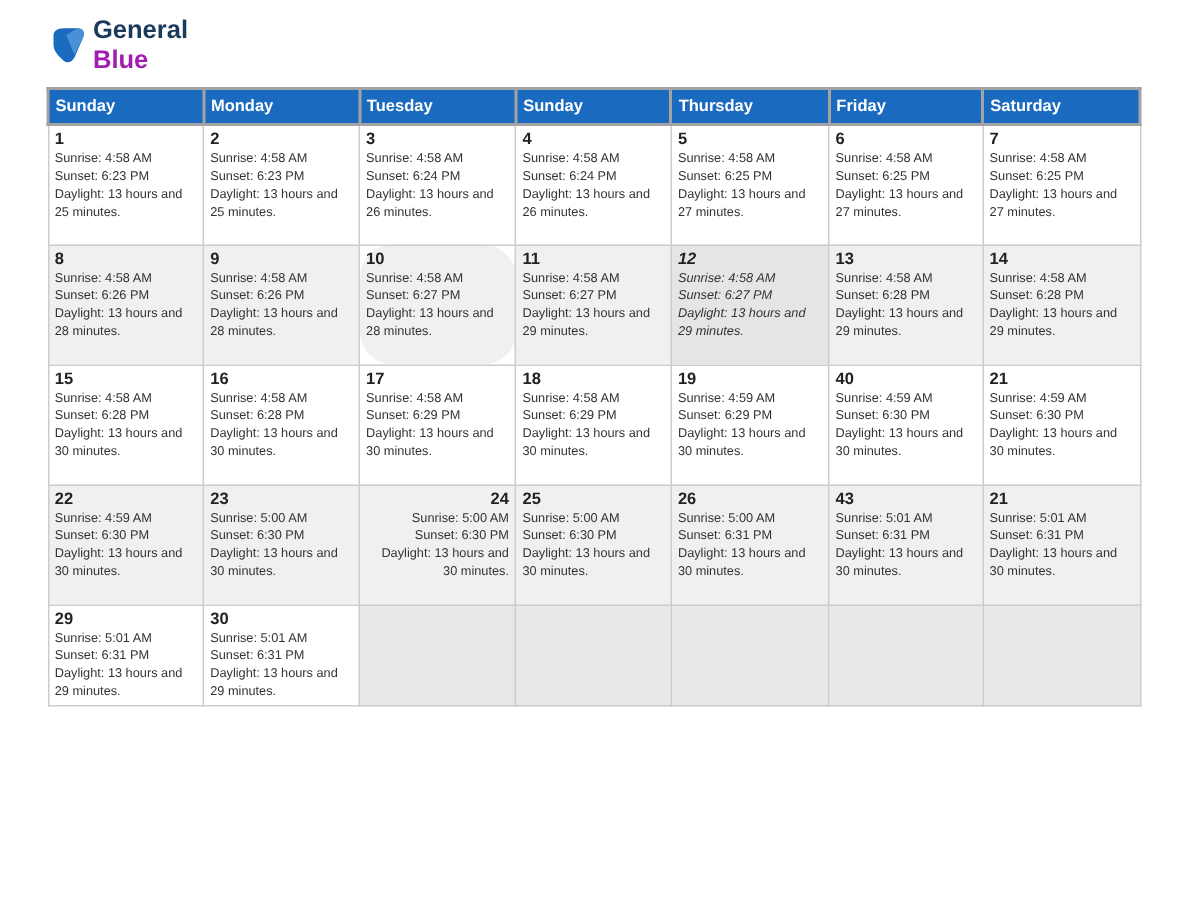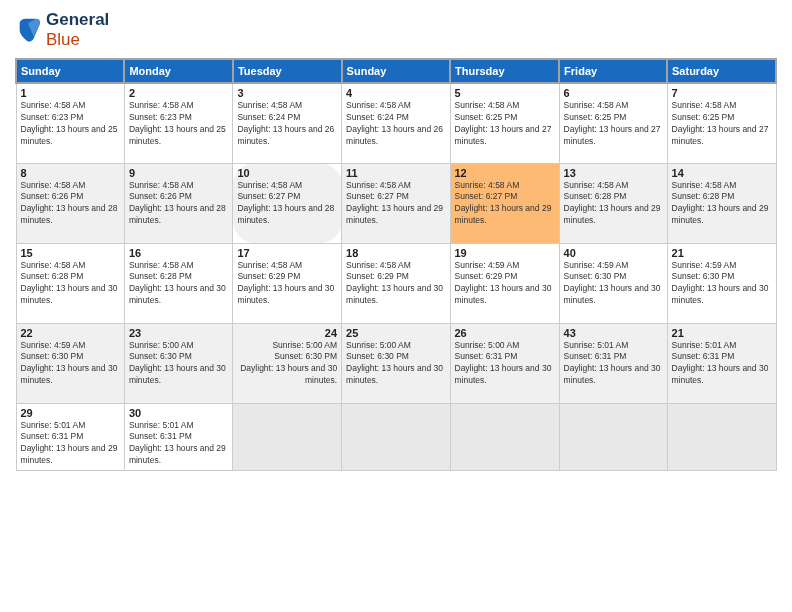--- a/index.html
+++ b/index.html
@@ -6,21 +6,21 @@
     body {
       font-family: Arial, sans-serif;
       background: #fff;
       width: 792px;
       height: 612px;
       overflow: hidden;
     }
     .container {
       width: 792px;
       height: 612px;
-      padding: 10px 15px;
+      padding: 10px 31px;
       background: #fff;
     }
     .header {
       display: flex;
       justify-content: space-between;
       align-items: flex-start;
       margin-bottom: 8px;
     }
     .logo {
       display: flex;
@@ -92,21 +92,21 @@
 
 <div class="container">
   <div class="header">
     <div class="logo">
       <svg class="logo-icon" viewBox="0 0 30 30">
         <path d="M5 8 C5 5 8 3 12 3 L22 3 C26 3 28 6 26 10 L20 24 C18 28 14 28 12 26 C10 24 5 20 5 15 Z" fill="#1a6bbf"></path>
         <path d="M14 8 L22 3 C26 3 28 6 26 10 L20 22 Z" fill="#4a90d9"></path>
       </svg>
       <div>
         <div style="font-size:17px;font-weight:bold;color:#1a3a5c;">General</div>
-        <div style="font-size:17px;font-weight:normal;color:#c2410c;">Blue</div>
+        <div style="font-size:17px;font-weight:bold;color:#a21caf;">Blue</div>
       </div>
     </div>
     <div class="title-block">
       <div class="month-year"></div>
       <div class="location"></div>
     </div>
   </div>
 
   <table class="calendar">
     <thead>
@@ -161,21 +161,21 @@
             <div class="day-info">Sunrise: 4:58 AM<br>Sunset: 6:26 PM<br>Daylight: 13 hours and 28 minutes.</div>
           </td>
           <td style="background: rgb(240, 240, 240); border-radius: 22px;">
             <span class="day-num">10</span>
             <div class="day-info">Sunrise: 4:58 AM<br>Sunset: 6:27 PM<br>Daylight: 13 hours and 28 minutes.</div>
           </td>
           <td style="background: rgb(240, 240, 240);">
             <span class="day-num">11</span>
             <div class="day-info">Sunrise: 4:58 AM<br>Sunset: 6:27 PM<br>Daylight: 13 hours and 29 minutes.</div>
           </td>
-          <td style="background: #fdba74;">
+          <td style="background: #e5e5e5; font-style: italic;">
             <span class="day-num">12</span>
             <div class="day-info">Sunrise: 4:58 AM<br>Sunset: 6:27 PM<br>Daylight: 13 hours and 29 minutes.</div>
           </td>
           <td style="background: rgb(240, 240, 240);">
             <span class="day-num">13</span>
             <div class="day-info">Sunrise: 4:58 AM<br>Sunset: 6:28 PM<br>Daylight: 13 hours and 29 minutes.</div>
           </td>
           <td style="background: rgb(240, 240, 240);">
             <span class="day-num">14</span>
             <div class="day-info">Sunrise: 4:58 AM<br>Sunset: 6:28 PM<br>Daylight: 13 hours and 29 minutes.</div>

